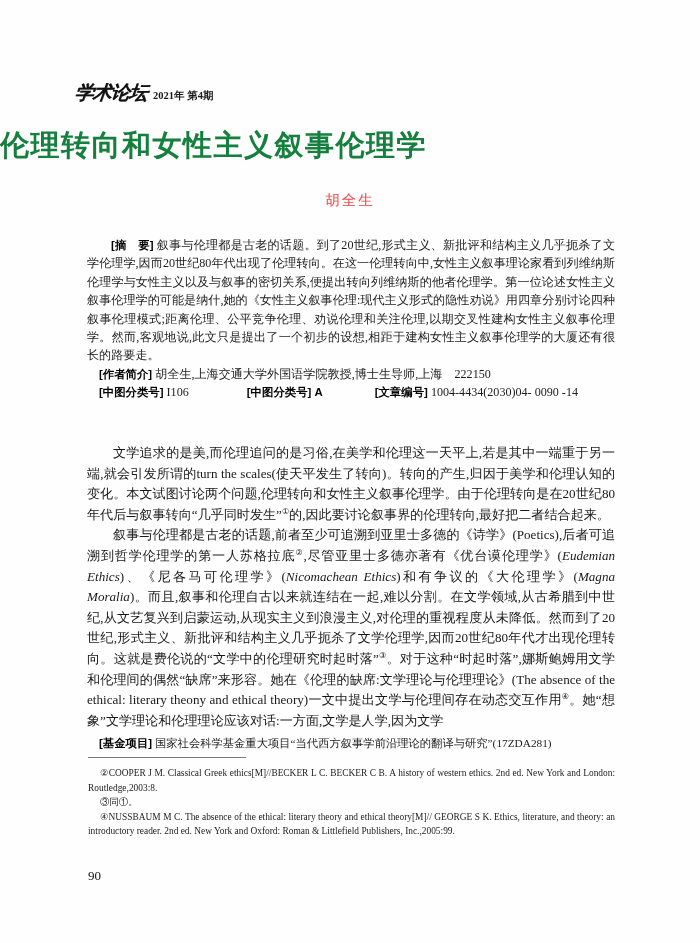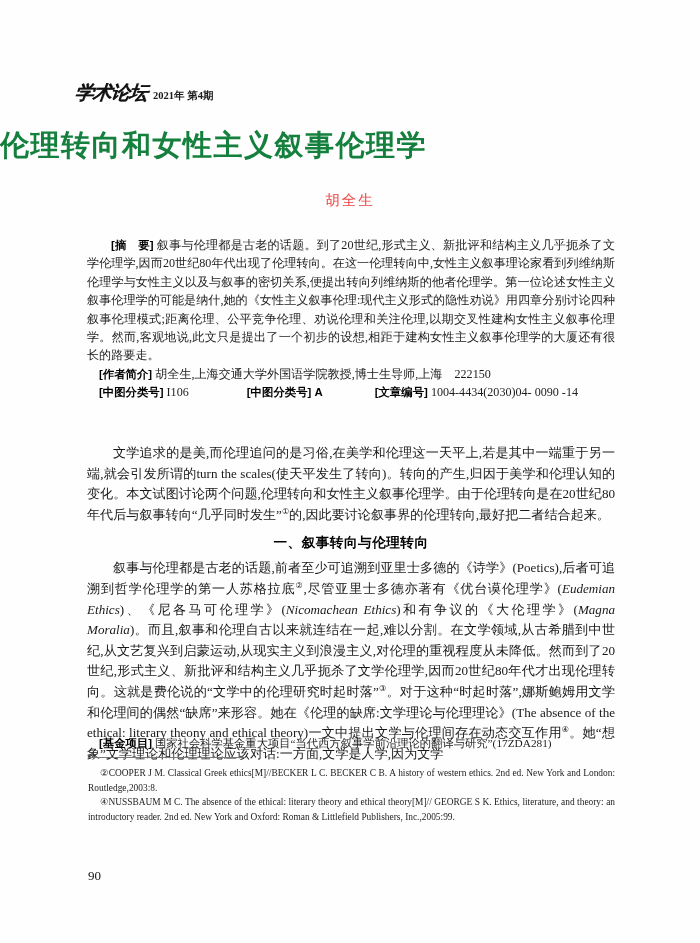--- a/index.html
+++ b/index.html
@@ -209,31 +209,31 @@
       <span class="tag">[中图分类号]</span>
       <span class="tag">A</span>
       <span class="meta-spacer-sm"></span>
       <span class="tag">[文章编号]</span>
       <span>1004-4434(2030)04- 0090 -14</span>
     </p>
   </div>
 
   <div class="body-block">
     <p class="body-para">文学追求的是美,而伦理追问的是习俗,在美学和伦理这一天平上,若是其中一端重于另一端,就会引发所谓的turn the scales(使天平发生了转向)。转向的产生,归因于美学和伦理认知的变化。本文试图讨论两个问题,伦理转向和女性主义叙事伦理学。由于伦理转向是在20世纪80年代后与叙事转向“几乎同时发生”<sup class="fn">①</sup>的,因此要讨论叙事界的伦理转向,最好把二者结合起来。</p>
-    <h2 class="section-heading">一、叙事转向与伦理转向</h2>
     <p class="body-para">叙事与伦理都是古老的话题,前者至少可追溯到亚里士多德的《诗学》(Poetics),后者可追溯到哲学伦理学的第一人苏格拉底<sup class="fn">②</sup>,尽管亚里士多德亦著有《优台谟伦理学》(<span class="it">Eudemian Ethics</span>)、《尼各马可伦理学》(<span class="it">Nicomachean Ethics</span>)和有争议的《大伦理学》(<span class="it">Magna Moralia</span>)。而且,叙事和伦理自古以来就连结在一起,难以分割。在文学领域,从古希腊到中世纪,从文艺复兴到启蒙运动,从现实主义到浪漫主义,对伦理的重视程度从未降低。然而到了20世纪,形式主义、新批评和结构主义几乎扼杀了文学伦理学,因而20世纪80年代才出现伦理转向。这就是费伦说的“文学中的伦理研究时起时落”<sup class="fn">③</sup>。对于这种“时起时落”,娜斯鲍姆用文学和伦理间的偶然“缺席”来形容。她在《伦理的缺席:文学理论与伦理理论》(The absence of the ethical: literary theony and ethical theory)一文中提出文学与伦理间存在动态交互作用<sup class="fn">④</sup>。她“想象”文学理论和伦理理论应该对话:一方面,文学是人学,因为文学</p>
   </div>
 
   <div class="fund-line">
     <span class="tag">[基金项目]</span>
     <span>国家社会科学基金重大项目“当代西方叙事学前沿理论的翻译与研究”(17ZDA281)</span>
   </div>
 
   <div class="fn-rule"></div>
 
   <div class="footnotes">
     <p class="footnote">②COOPER J M. Classical Greek ethics[M]//BECKER L C. BECKER C B. A history of western ethics. 2nd ed. New York and London: Routledge,2003:8.</p>
+    <p class="footnote">③同①。</p>
     <p class="footnote">④NUSSBAUM M C. The absence of the ethical: literary theory and ethical theory[M]// GEORGE S K. Ethics, literature, and theory: an introductory reader. 2nd ed. New York and Oxford: Roman &amp; Littlefield Publishers, Inc.,2005:99.</p>
   </div>
 
   <div class="page-number">90</div>
 
 </div>
 
 </body></html>

